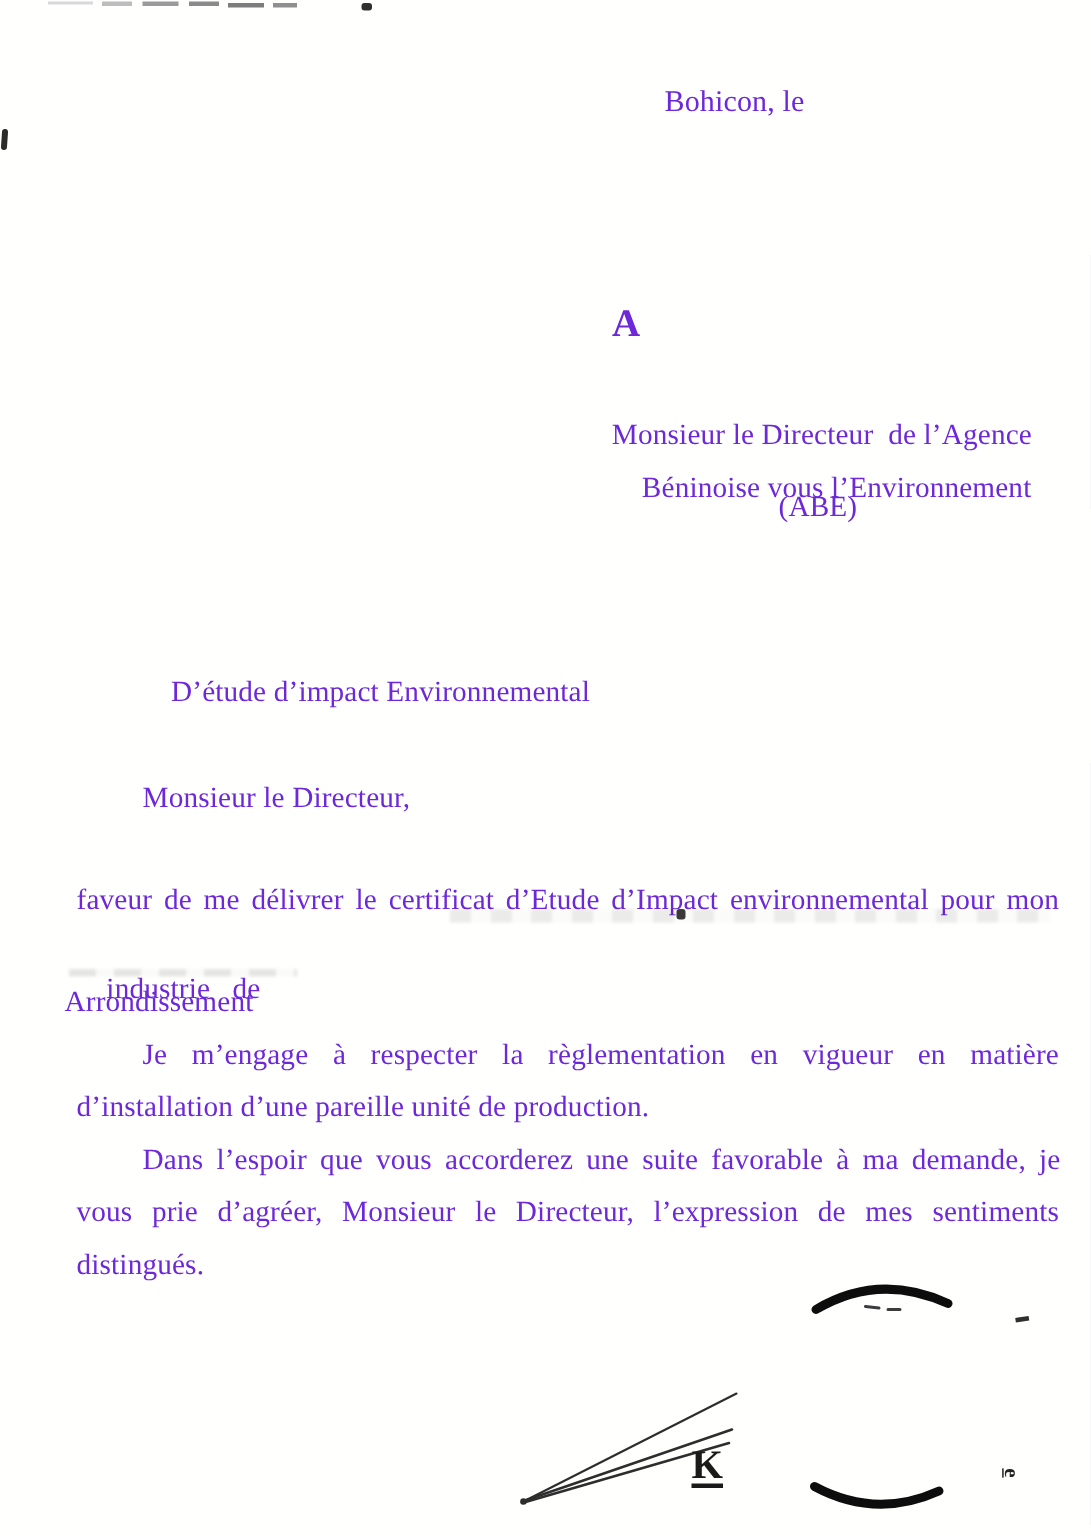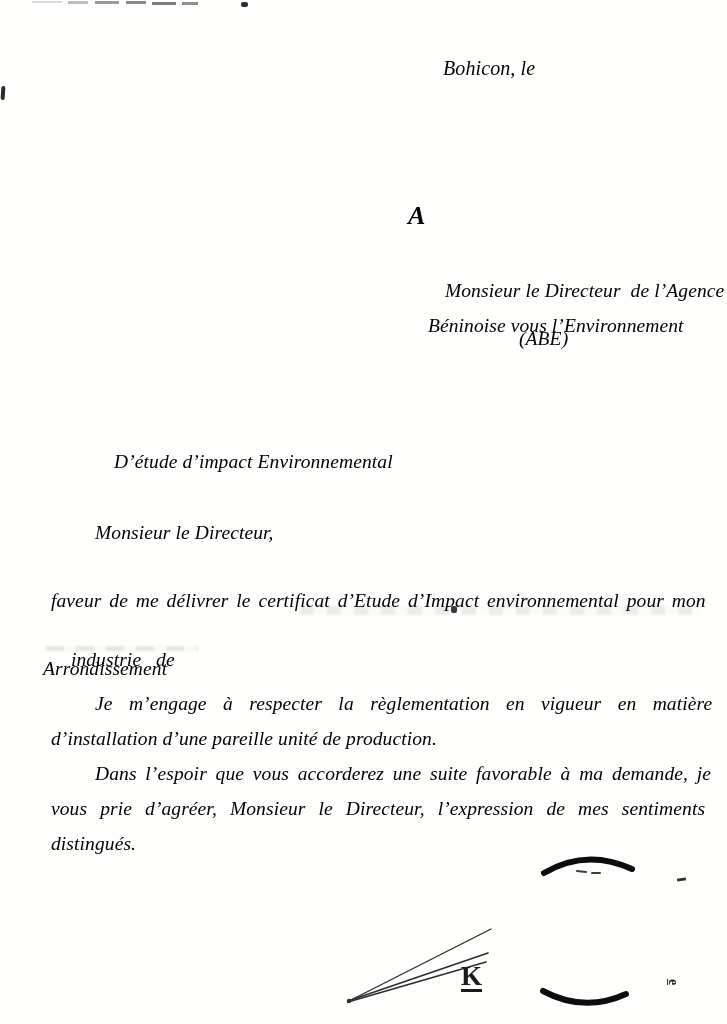--- a/index.html
+++ b/index.html
@@ -12,23 +12,22 @@
   .page {
     position: relative;
     width: 727px; height: 1024px;
     background: #fffffe;
     color: #1a1a1a;
   }
   .line {
     position: absolute;
     font-size: 19.5px;
     line-height: 24px;
-    color: #000000;
+    color: #6d28d9;
     letter-spacing: 0.1px;
-    font-style: italic;
   }
   .pre { white-space: pre; }
   .jline { overflow: visible; }
   .jline span { display: inline-block; white-space: nowrap; }
   .dateline { font-size: 20px; }
   .intro-letter { font-size: 26px; font-weight: bold; }
   .subject-label {
     font-weight: bold;
     text-decoration: underline;
     text-decoration-thickness: 2px;
@@ -69,21 +68,21 @@
   <div class="artifact" style="left:241px;top:2px;width:7px;height:5px;background:#2f2f2f;border-radius:2px;"></div>
   <div class="artifact" style="left:1px;top:86px;width:4px;height:14px;background:#2b2b2b;border-radius:2px;transform:rotate(4deg);"></div>
 
   <div class="line dateline" style="left:443px;top:56px;">
     <span>Bohicon, le</span>
   </div>
 
   <div class="line intro-letter" style="left:408px;top:204px;">
     <span>A</span>
   </div>
-  <div class="line pre" style="left:425px;top:255px;">
+  <div class="line pre" style="left:388px;top:255px;">
     <span>Monsieur le Directeur  de l’Agence</span>
   </div>
   <div class="line pre" style="left:408px;top:290px;">
     <span>Béninoise vous l’Environnement</span>
   </div>
   <div class="line" style="left:519px;top:327px;">
     <span>(ABE)</span>
   </div>
 
   <div class="line" style="left:114px;top:450px;">

